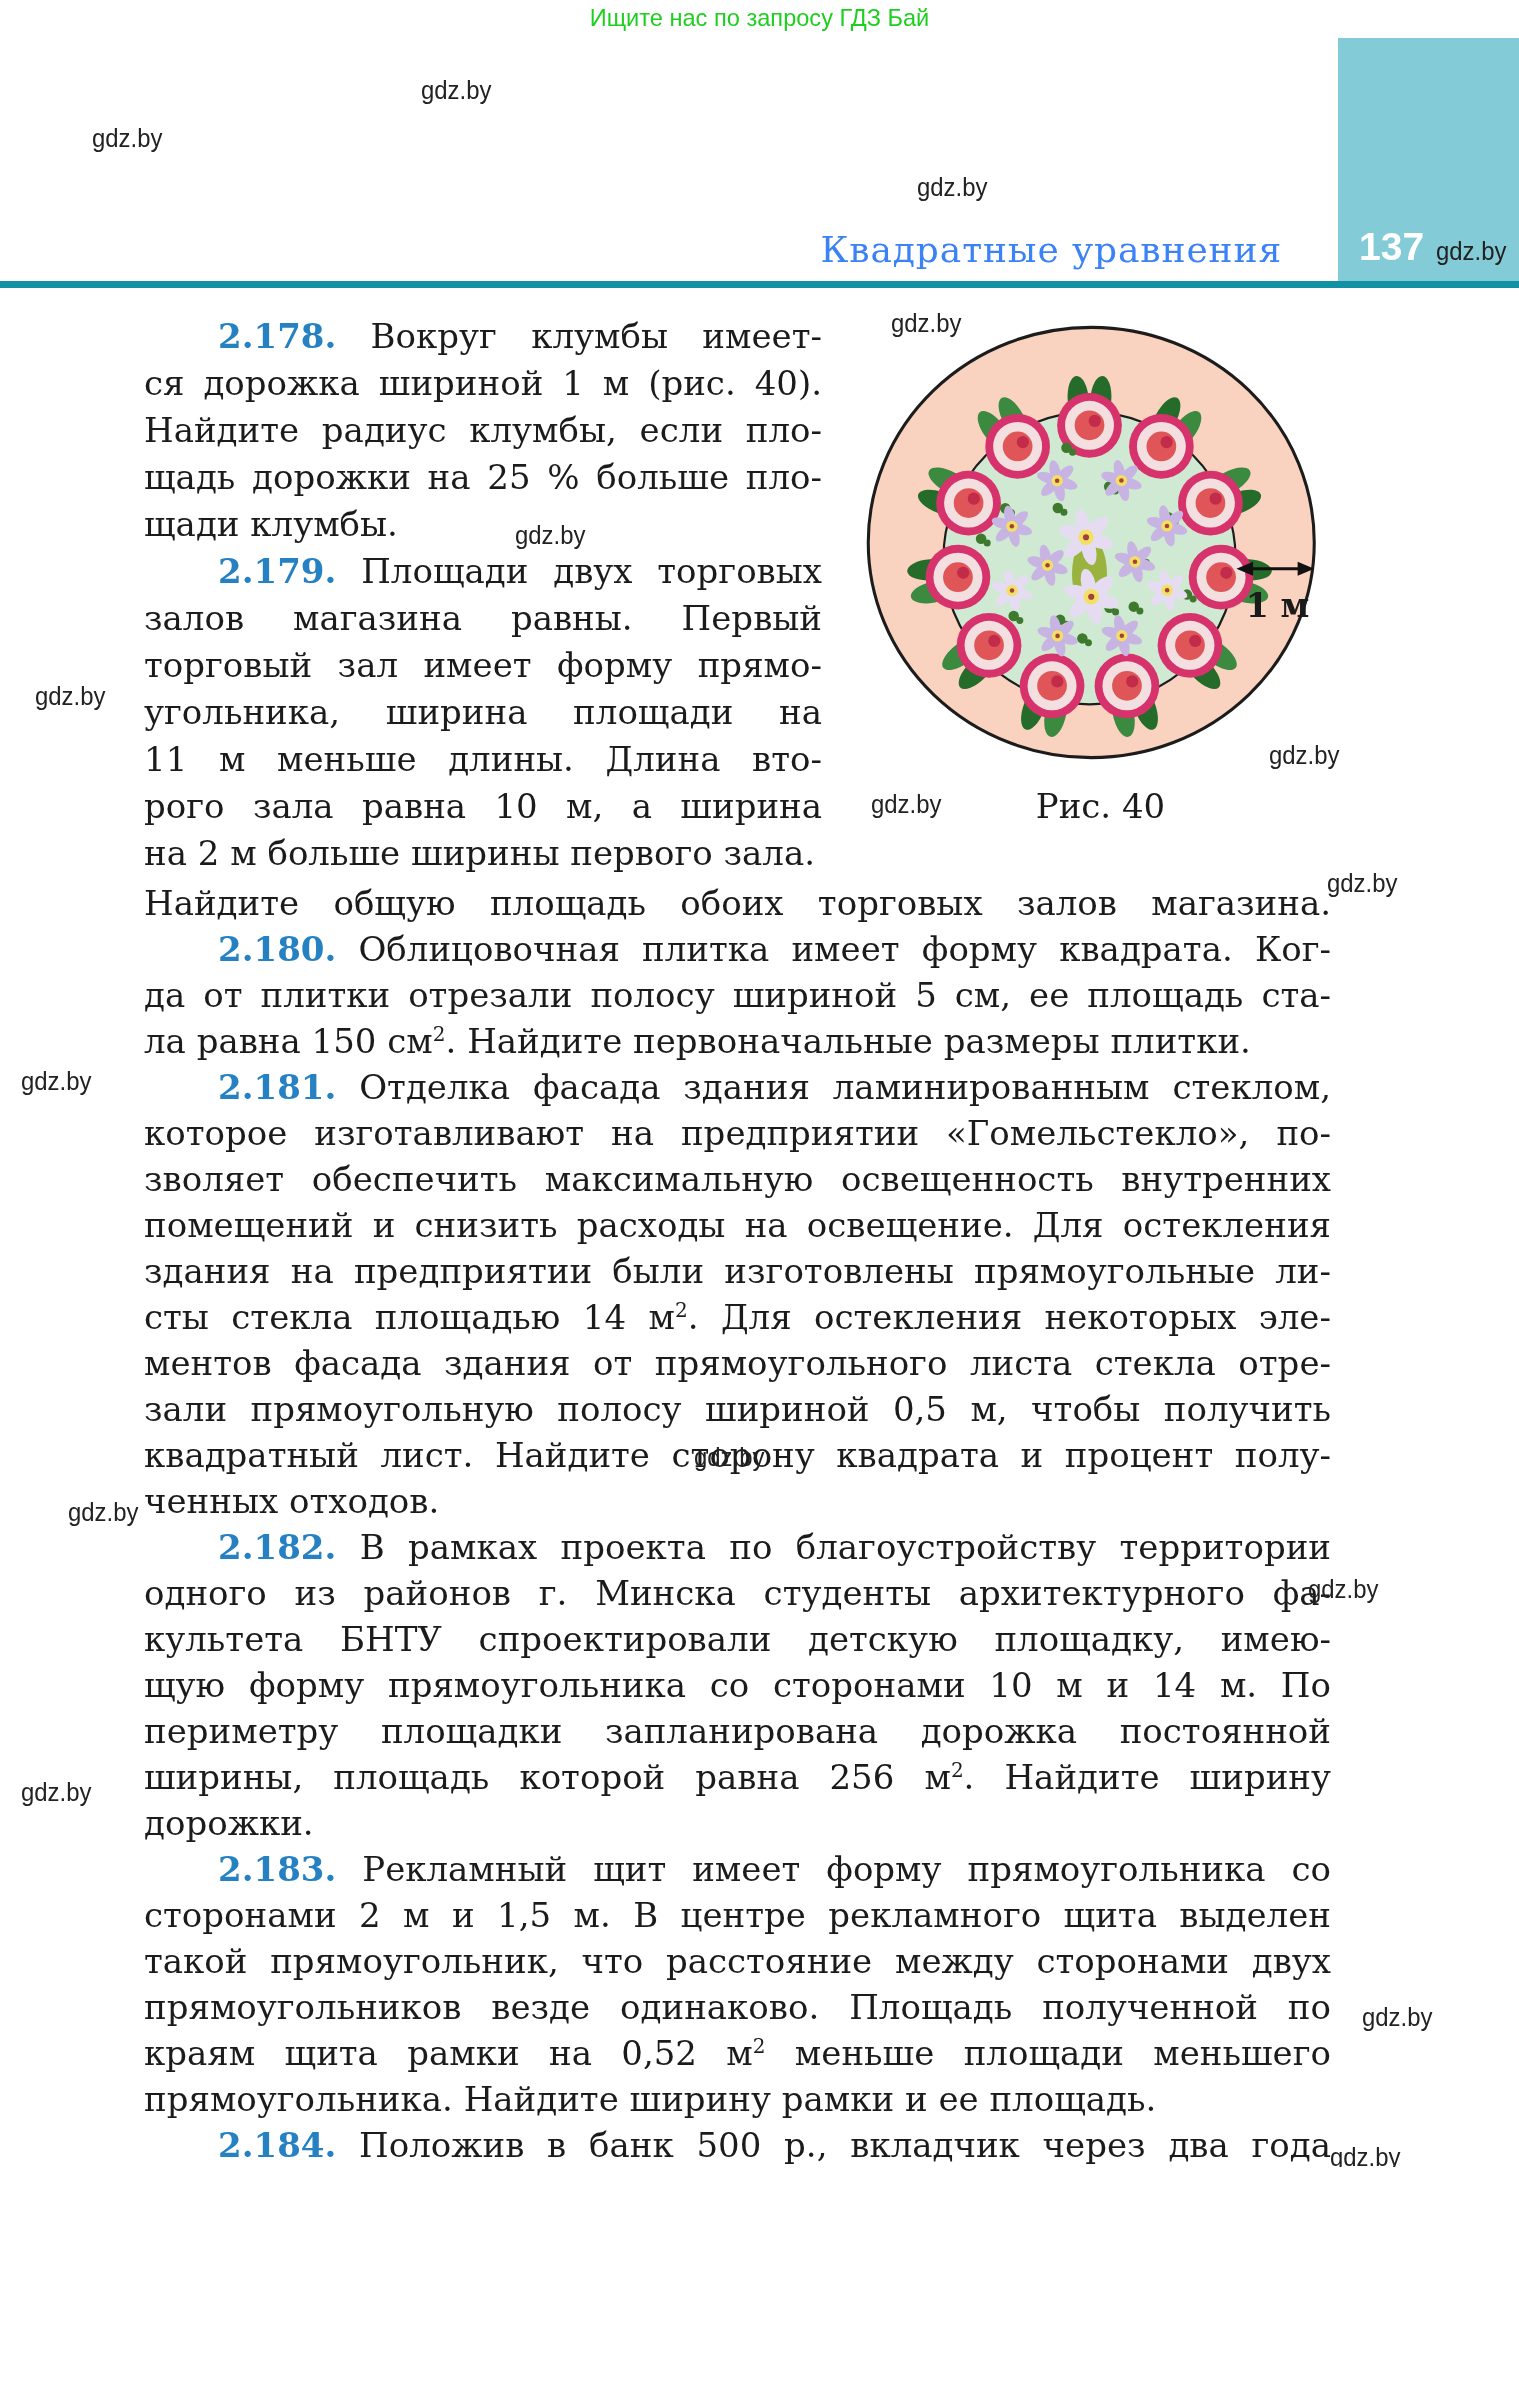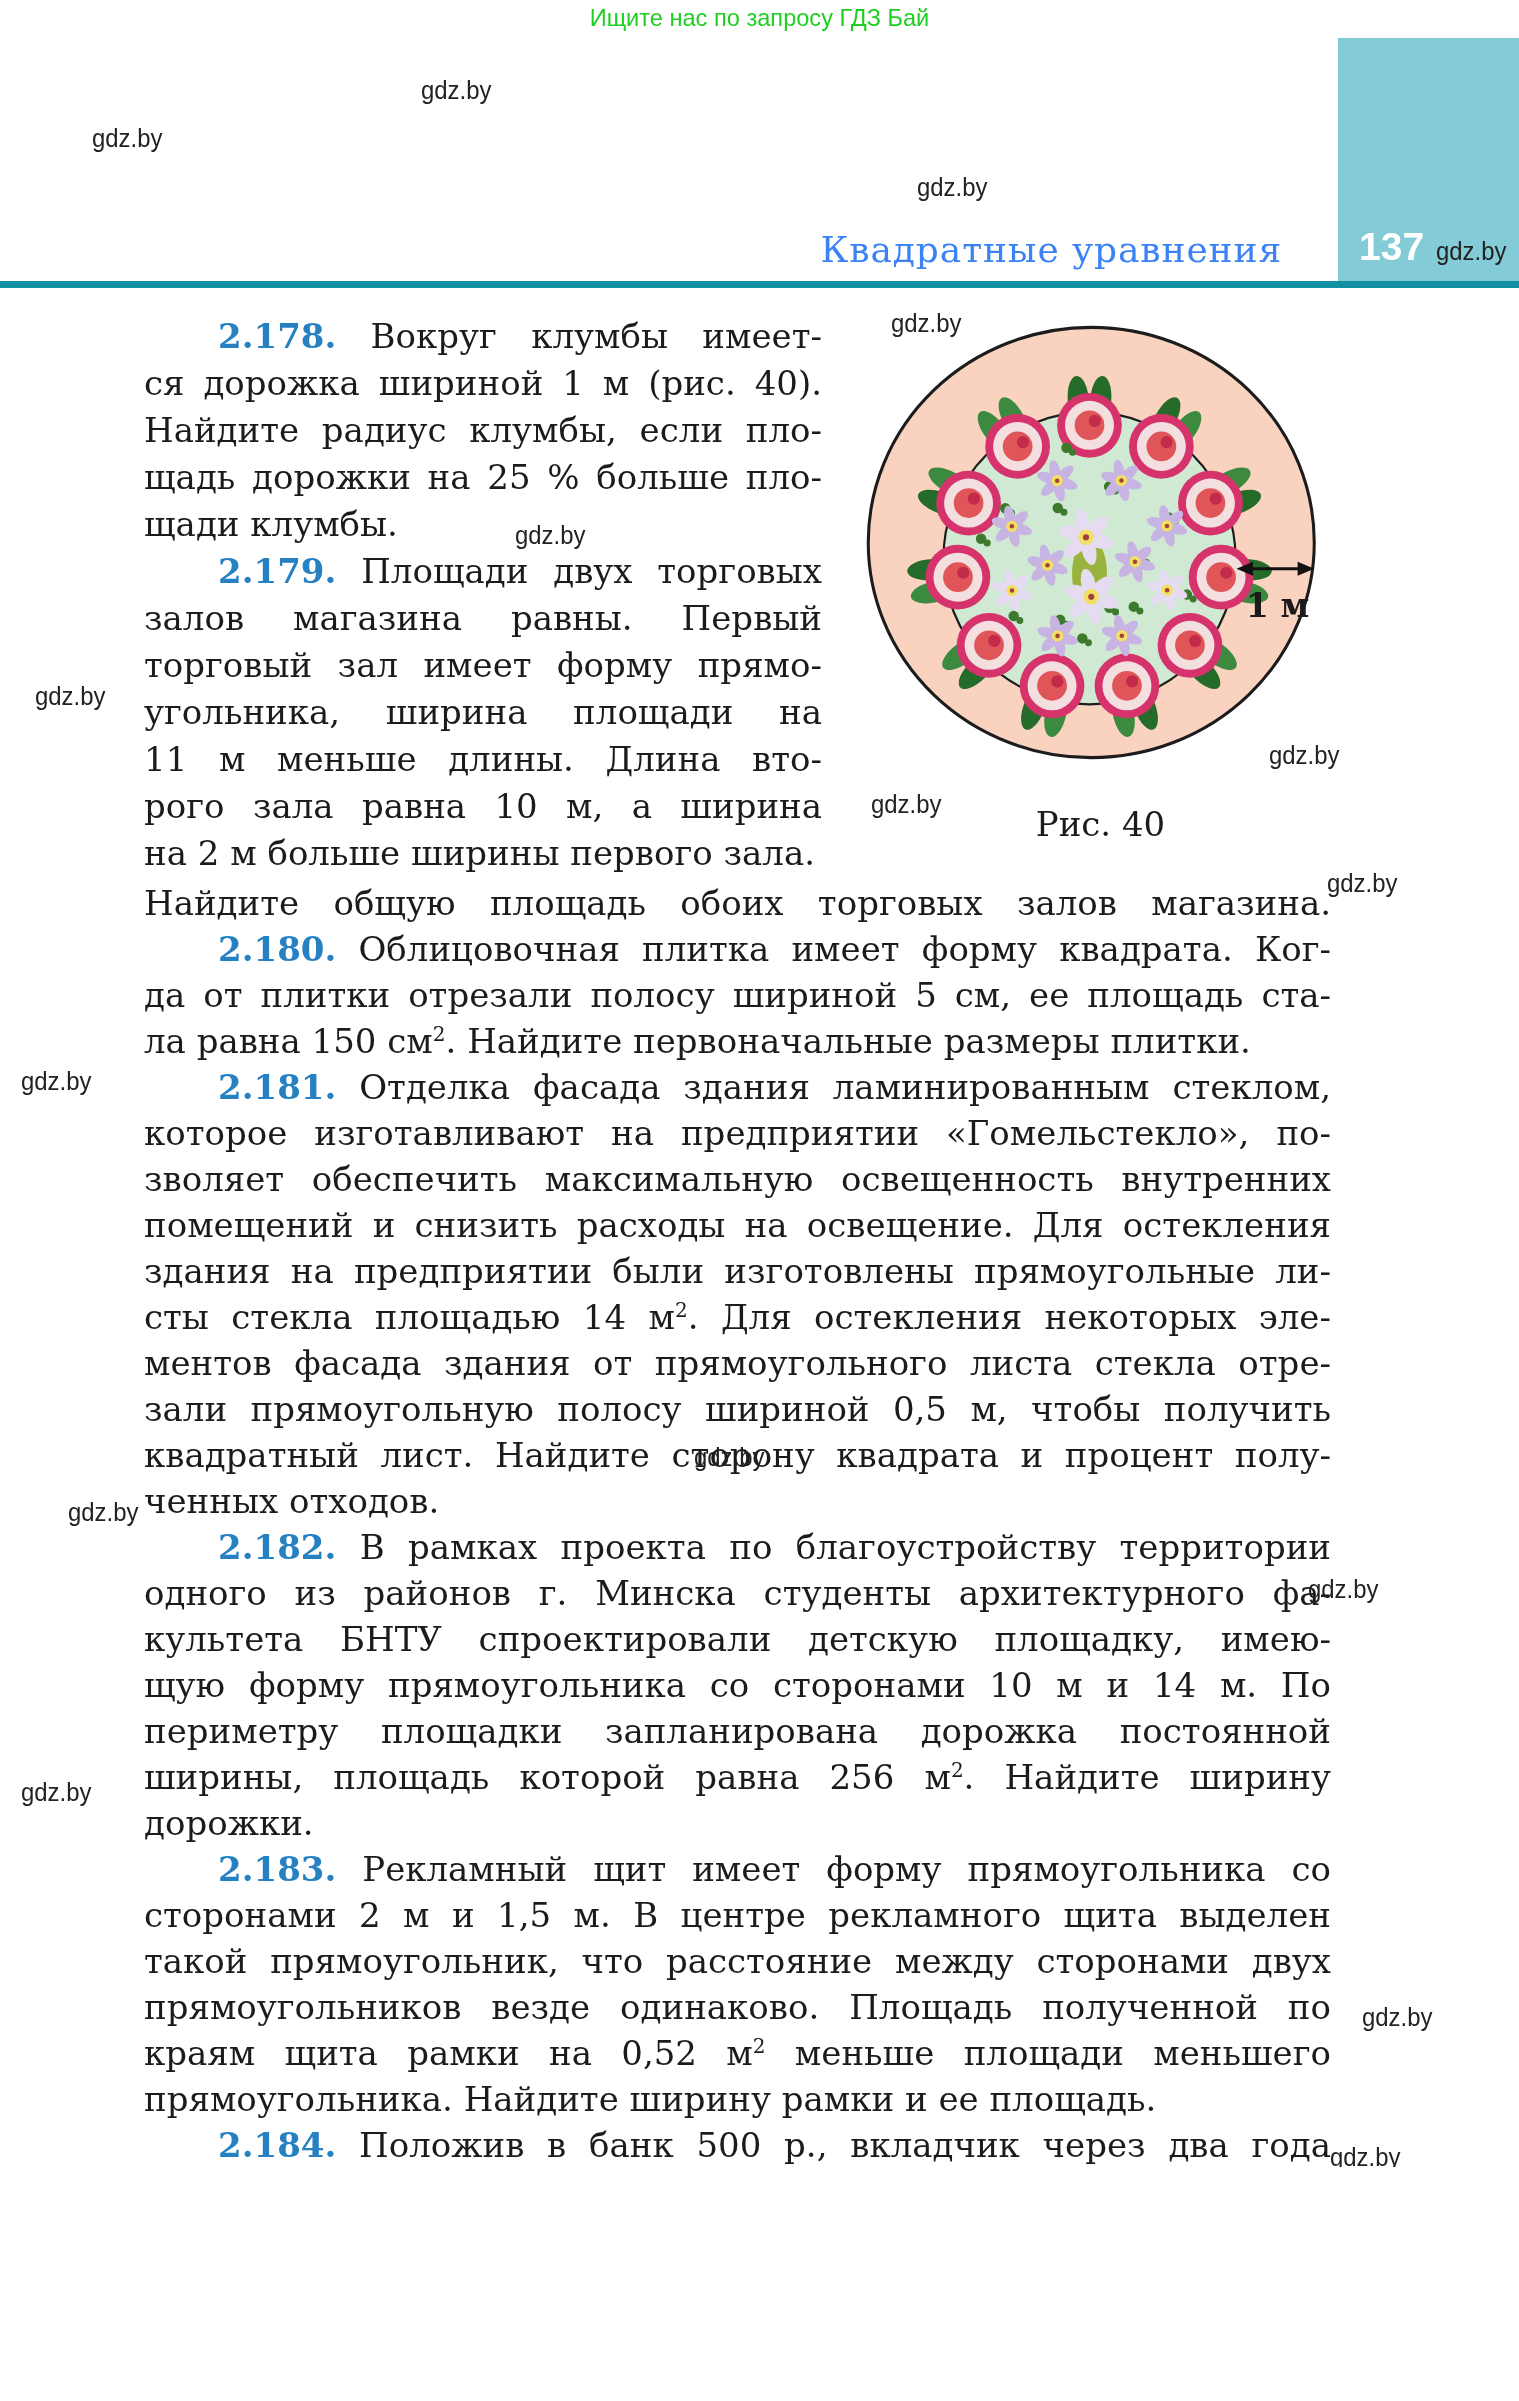--- a/index.html
+++ b/index.html
@@ -31,21 +31,21 @@
   .line.ind{text-indent:74px;}
   .num{color:#2681c2;font-weight:bold;}
   .sup{vertical-align:super;font-size:20px;line-height:0;}
 
   
   .wm{position:absolute;font-family:"Liberation Sans", sans-serif;font-size:26px;color:#222222;
       white-space:nowrap;transform:scaleX(.92);transform-origin:left top;}
 
   
   #figure-svg{position:absolute;left:863px;top:323px;width:467px;height:446px;}
-  .fig-caption{position:absolute;left:1013px;top:804px;width:175px;text-align:center;
+  .fig-caption{position:absolute;left:1013px;top:786px;width:175px;text-align:center;
                font-size:34px;color:#1b1b1b;}
 
   
   .copyright{position:absolute;left:0;top:2263px;width:100%;text-align:center;
              font-family:"Liberation Sans", sans-serif;font-style:italic;font-size:45px;
              letter-spacing:0.9px;color:#1d4ed8;white-space:nowrap;}
   .footer-links{position:absolute;left:0;top:2368px;width:100%;text-align:center;
                 font-family:"Liberation Sans", sans-serif;font-size:23px;color:#2a52c8;}
 </style>
 </head>

